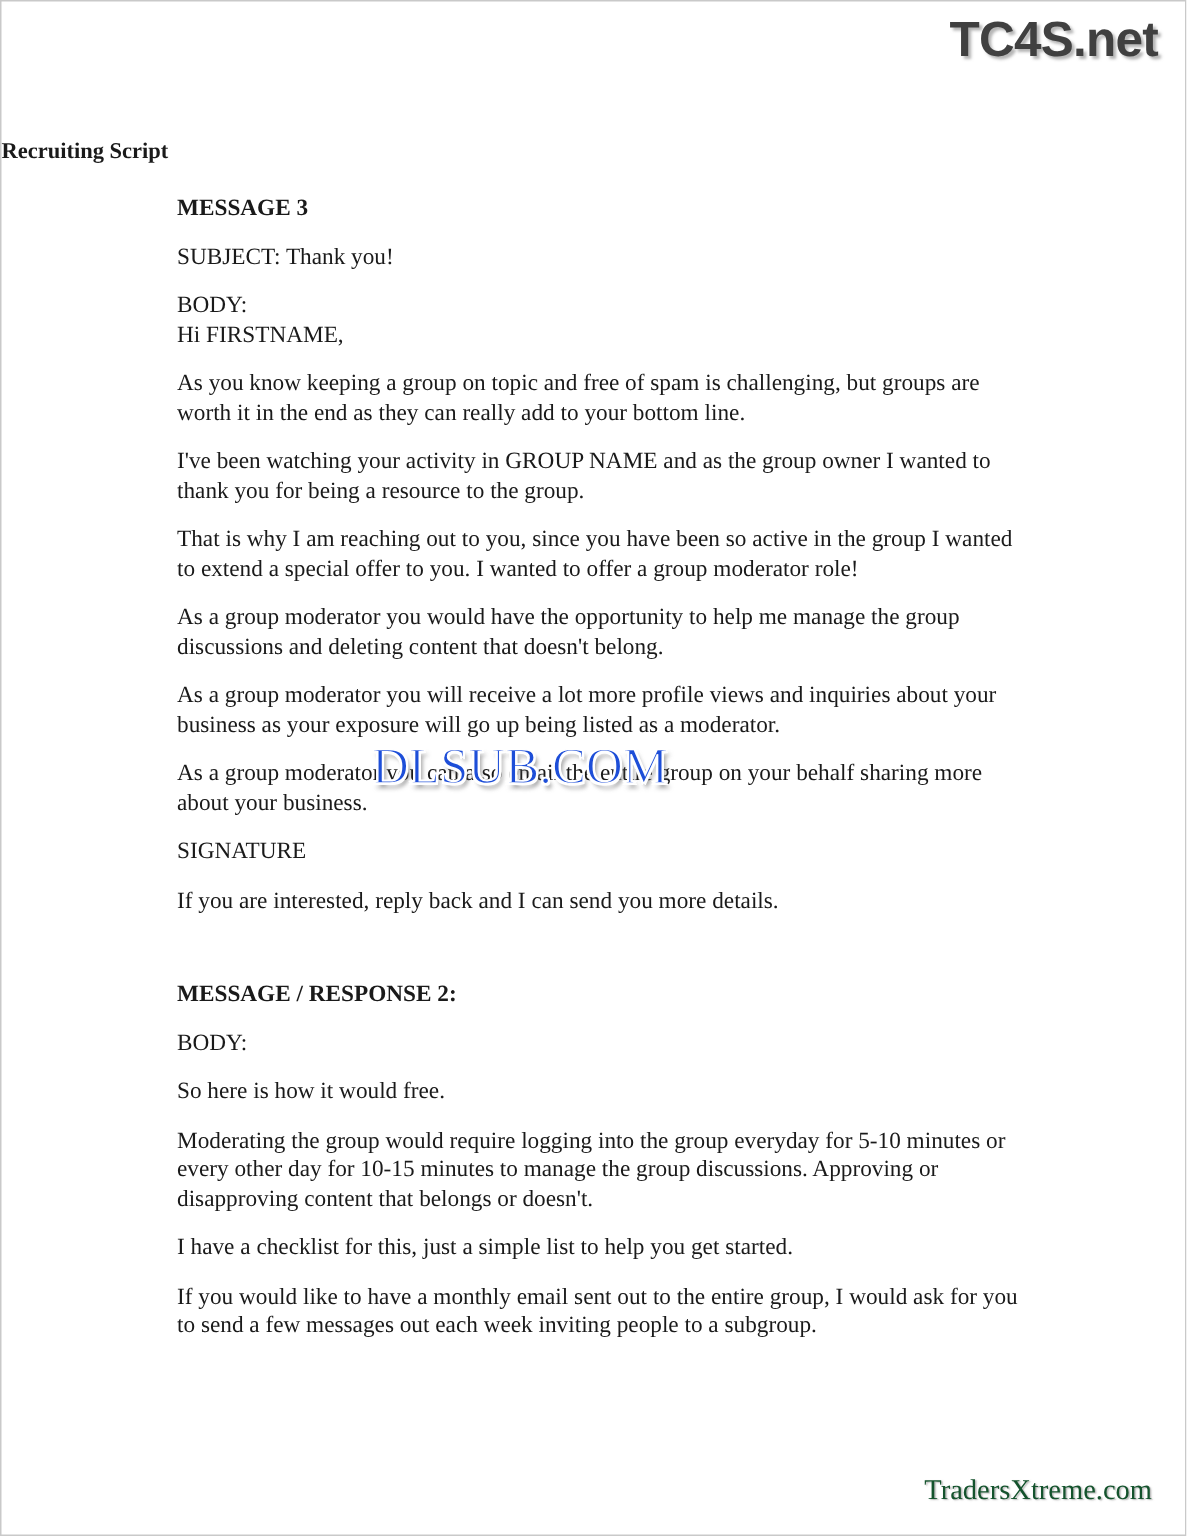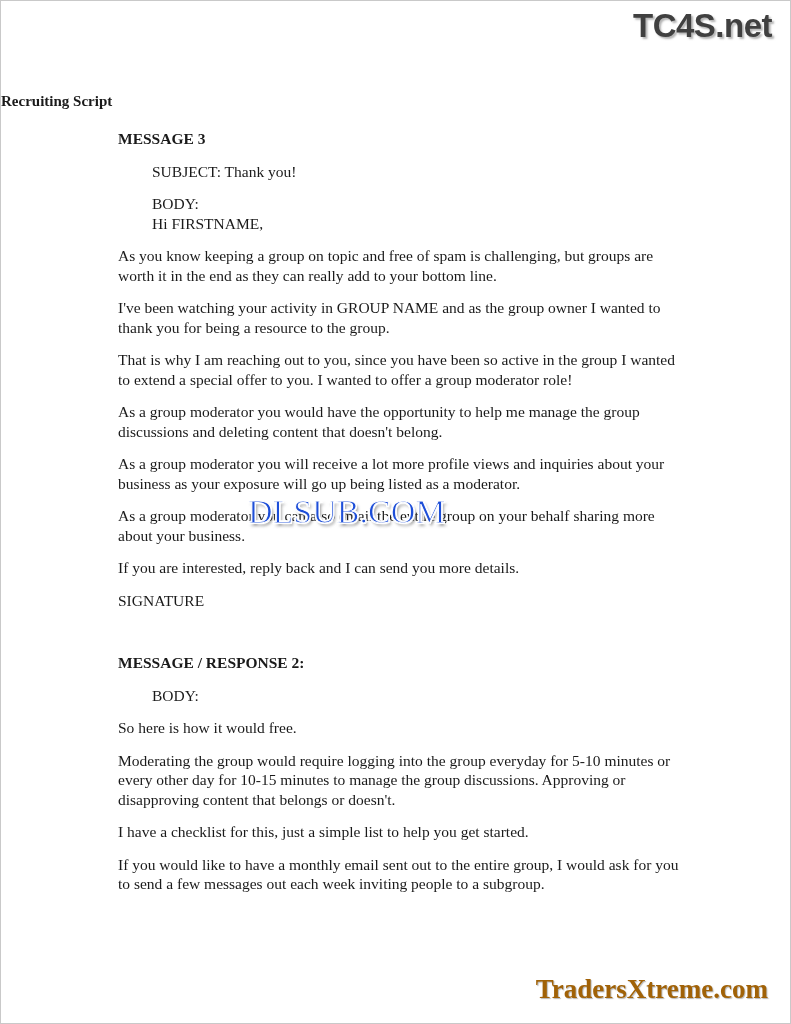--- a/index.html
+++ b/index.html
@@ -51,21 +51,20 @@
     left: 117px;
     width: 562px;
     font-size: 15.5px;
     line-height: 19.5px;
   }
   .content p {
     margin: 0 0 13px 0;
   }
   .content p.tight {
     margin-bottom: 0;
-    margin-left: 34px;
   }
   .heading {
     font-weight: bold;
     margin: 0;
   }
   .spacer-lg {
     height: 30px;
   }
   .watermark-mid {
     position: absolute;
@@ -83,23 +82,23 @@
       1px -1px 0 #ffffff,
       -1px 1px 0 #ffffff,
       2px 3px 3px rgba(90,90,90,0.6);
     -webkit-text-stroke: 1px #ffffff;
   }
   .watermark-bottom {
     position: absolute;
     bottom: 18px;
     right: 22px;
     font-family: "Liberation Serif", serif;
-    font-weight: bold;
-    font-size: 27px;
-    color: #a16207;
+    font-weight: normal;
+    font-size: 19px;
+    color: #14532d;
     text-shadow: 1px 1px 1px rgba(110,110,110,0.5);
   }
 </style>
 </head>
 <body>
 
 <div class="page">
 
   <div class="watermark-top">TC4S.net</div>
 
@@ -111,22 +110,22 @@
       <div style="height: 13px;"></div>
       <p class="tight">BODY:</p>
       <p class="tight">Hi FIRSTNAME,</p>
       <div style="height: 13px;"></div>
       <p>As you know keeping a group on topic and free of spam is challenging, but groups are worth it in the end as they can really add to your bottom line.</p>
       <p>I've been watching your activity in GROUP NAME and as the group owner I wanted to thank you for being a resource to the group.</p>
       <p>That is why I am reaching out to you, since you have been so active in the group I wanted to extend a special offer to you. I wanted to offer a group moderator role!</p>
       <p>As a group moderator you would have the opportunity to help me manage the group discussions and deleting content that doesn't belong.</p>
       <p>As a group moderator you will receive a lot more profile views and inquiries about your business as your exposure will go up being listed as a moderator.</p>
       <p>As a group moderator you can also email the entire group on your behalf sharing more about your business.</p>
+      <p>SIGNATURE</p>
       <p>If you are interested, reply back and I can send you more details.</p>
-      <p>SIGNATURE</p>
       <div class="spacer-lg"></div>
       <p class="heading">MESSAGE / RESPONSE 2:</p>
       <p class="tight">BODY:</p>
       <div style="height: 13px;"></div>
       <p>So here is how it would free.</p>
       <p>Moderating the group would require logging into the group everyday for 5-10 minutes or every other day for 10-15 minutes to manage the group discussions. Approving or disapproving content that belongs or doesn't.</p>
       <p>I have a checklist for this, just a simple list to help you get started.</p>
       <p>If you would like to have a monthly email sent out to the entire group, I would ask for you to send a few messages out each week inviting people to a subgroup.</p>
     </div>
 

